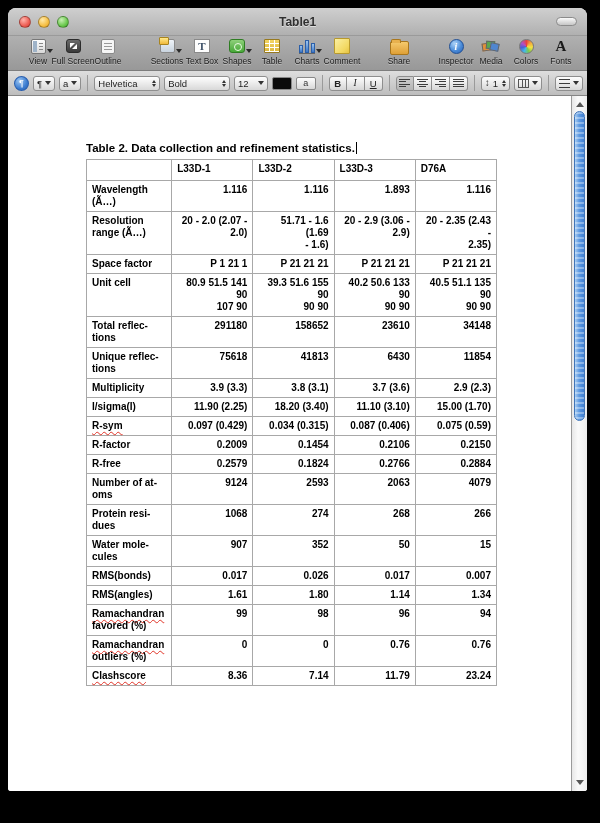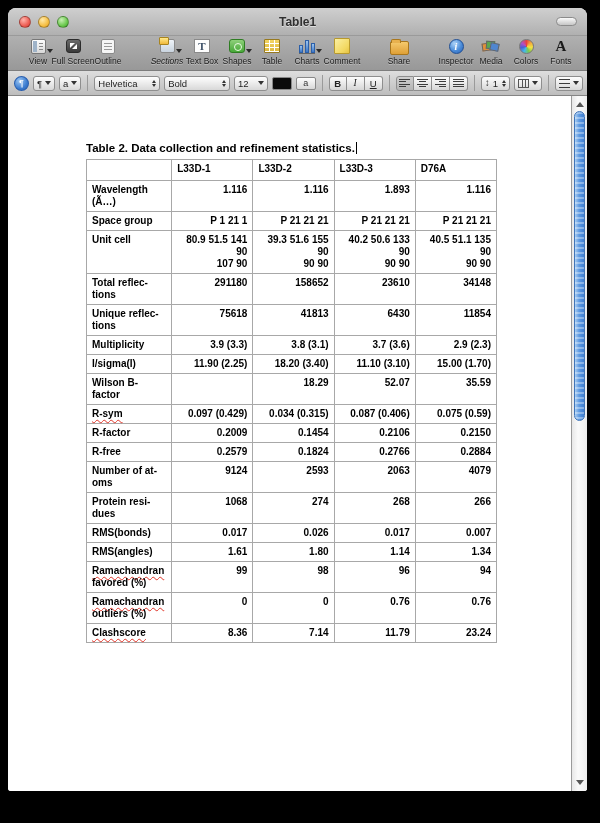--- a/index.html
+++ b/index.html
@@ -18,21 +18,21 @@
   .capsule{position:absolute;right:10px;top:9px;width:21px;height:9px;border-radius:5px;border:1px solid #8b8b8b;
            background:linear-gradient(#fafafa,#c6c6c6);box-sizing:border-box;}
   
   .toolbar{height:33px;flex:0 0 auto;background:linear-gradient(#b0b0b0,#989898);display:flex;align-items:flex-start;
            padding:1px 10px 0 16px;border-bottom:1px solid #7d7d7d;}
   .tb-item{display:flex;flex-direction:column;align-items:center;margin-right:7px;min-width:28px;cursor:default;}
   .tb-item .iconwrap{height:18px;display:flex;align-items:center;justify-content:center;position:relative;}
   .tb-label{font-size:8.5px;color:#1c1c1c;text-shadow:0 1px 0 rgba(255,255,255,.35);margin-top:1px;white-space:nowrap;}
   .dd-arrow{width:0;height:0;border-left:3px solid transparent;border-right:3px solid transparent;border-top:4px solid #2a2a2a;
             position:absolute;right:-7px;bottom:2px;}
-  .sp1{margin-left:24px;font-style:italic;} .sp2{margin-left:22px;} .sp3{margin-left:22px;}
+  .sp1{margin-left:24px;} .sp2{margin-left:22px;} .sp3{margin-left:22px;}
   
   .ic{position:relative;}
   .ic-view{width:15px;height:15px;background:linear-gradient(#fdfdfd,#d8d8d8);border:1px solid #777;border-radius:2px;box-sizing:border-box;}
   .ic-view::before{content:"";position:absolute;left:1px;top:1px;bottom:1px;width:4px;background:#9fb3c8;}
   .ic-view::after{content:"";position:absolute;left:7px;right:2px;top:3px;height:8px;
        background:repeating-linear-gradient(#888 0 1px,transparent 1px 3px);}
   .ic-full{width:15px;height:14px;background:linear-gradient(#6b6b6b,#3a3a3a);border:1px solid #2c2c2c;border-radius:3px;box-sizing:border-box;}
   .ic-full::before{content:"";position:absolute;left:3px;top:3px;width:0;height:0;border-top:5px solid #fff;border-right:5px solid transparent;}
   .ic-full::after{content:"";position:absolute;right:3px;bottom:3px;width:0;height:0;border-bottom:5px solid #fff;border-left:5px solid transparent;}
   .ic-outline{width:14px;height:15px;background:#f6f6f6;border:1px solid #8a8a8a;border-radius:2px;box-sizing:border-box;}
@@ -369,21 +369,33 @@
         <tbody id="stats-body">
             <tr>
     <td class="lbl"><span>Wavelength
 (Ã…)</span></td>
     <td class="val">1.116</td>
     <td class="val">1.116</td>
     <td class="val">1.893</td>
     <td class="val">1.116</td>
   </tr>
             <tr>
-    <td class="lbl"><span>Space group</span></td>
+    <td class="lbl"><span>Resolution
+range (Ã…)</span></td>
+    <td class="val">20 - 2.0 (2.07 -
+2.0)</td>
+    <td class="val">51.71 - 1.6 (1.69
+- 1.6)</td>
+    <td class="val">20 - 2.9 (3.06 -
+2.9)</td>
+    <td class="val">20 - 2.35 (2.43 -
+2.35)</td>
+  </tr>
+            <tr>
+    <td class="lbl"><span>Space factor</span></td>
     <td class="val">P 1 21 1</td>
     <td class="val">P 21 21 21</td>
     <td class="val">P 21 21 21</td>
     <td class="val">P 21 21 21</td>
   </tr>
             <tr>
     <td class="lbl"><span>Unit cell</span></td>
     <td class="val">80.9 51.5 141 90
 107 90</td>
     <td class="val">39.3 51.6 155 90
@@ -417,28 +429,20 @@
     <td class="val">2.9 (2.3)</td>
   </tr>
             <tr>
     <td class="lbl"><span>I/sigma(I)</span></td>
     <td class="val">11.90 (2.25)</td>
     <td class="val">18.20 (3.40)</td>
     <td class="val">11.10 (3.10)</td>
     <td class="val">15.00 (1.70)</td>
   </tr>
             <tr>
-    <td class="lbl"><span>Wilson B-
-factor</span></td>
-    <td class="val"></td>
-    <td class="val">18.29</td>
-    <td class="val">52.07</td>
-    <td class="val">35.59</td>
-  </tr>
-            <tr>
     <td class="lbl"><span class="squiggle">R-sym</span><span></span></td>
     <td class="val">0.097 (0.429)</td>
     <td class="val">0.034 (0.315)</td>
     <td class="val">0.087 (0.406)</td>
     <td class="val">0.075 (0.59)</td>
   </tr>
             <tr>
     <td class="lbl"><span>R-factor</span></td>
     <td class="val">0.2009</td>
     <td class="val">0.1454</td>
@@ -460,20 +464,28 @@
     <td class="val">2063</td>
     <td class="val">4079</td>
   </tr>
             <tr>
     <td class="lbl"><span>Protein resi-
 dues</span></td>
     <td class="val">1068</td>
     <td class="val">274</td>
     <td class="val">268</td>
     <td class="val">266</td>
+  </tr>
+            <tr>
+    <td class="lbl"><span>Water mole-
+cules</span></td>
+    <td class="val">907</td>
+    <td class="val">352</td>
+    <td class="val">50</td>
+    <td class="val">15</td>
   </tr>
             <tr>
     <td class="lbl"><span>RMS(bonds)</span></td>
     <td class="val">0.017</td>
     <td class="val">0.026</td>
     <td class="val">0.017</td>
     <td class="val">0.007</td>
   </tr>
             <tr>
     <td class="lbl"><span>RMS(angles)</span></td>

